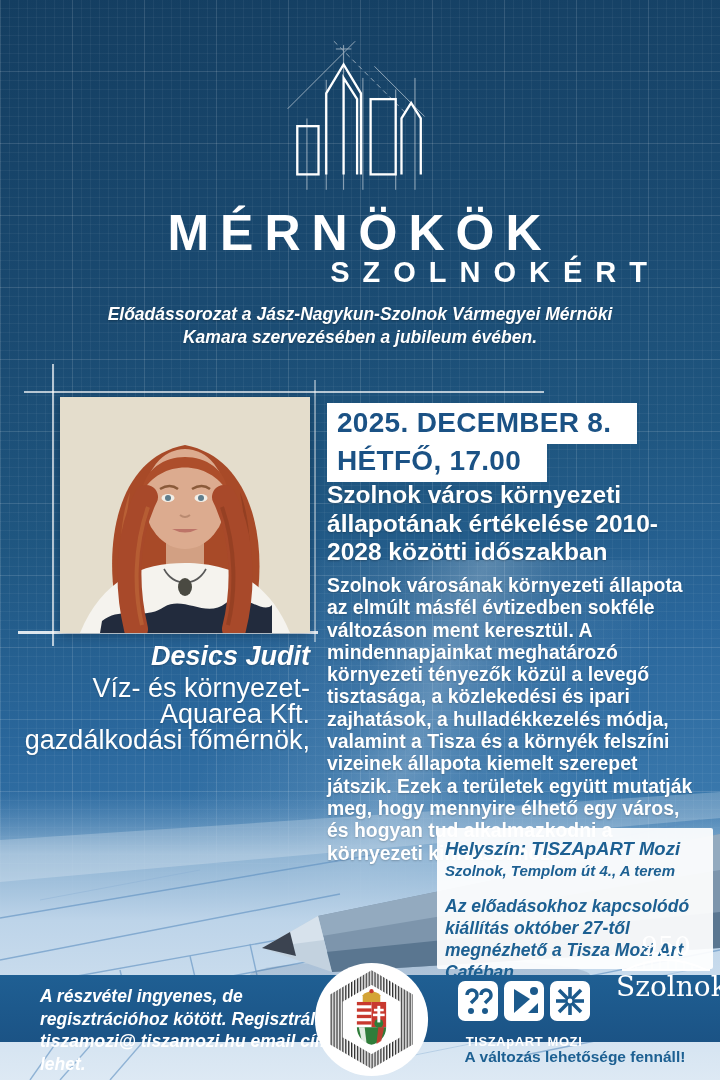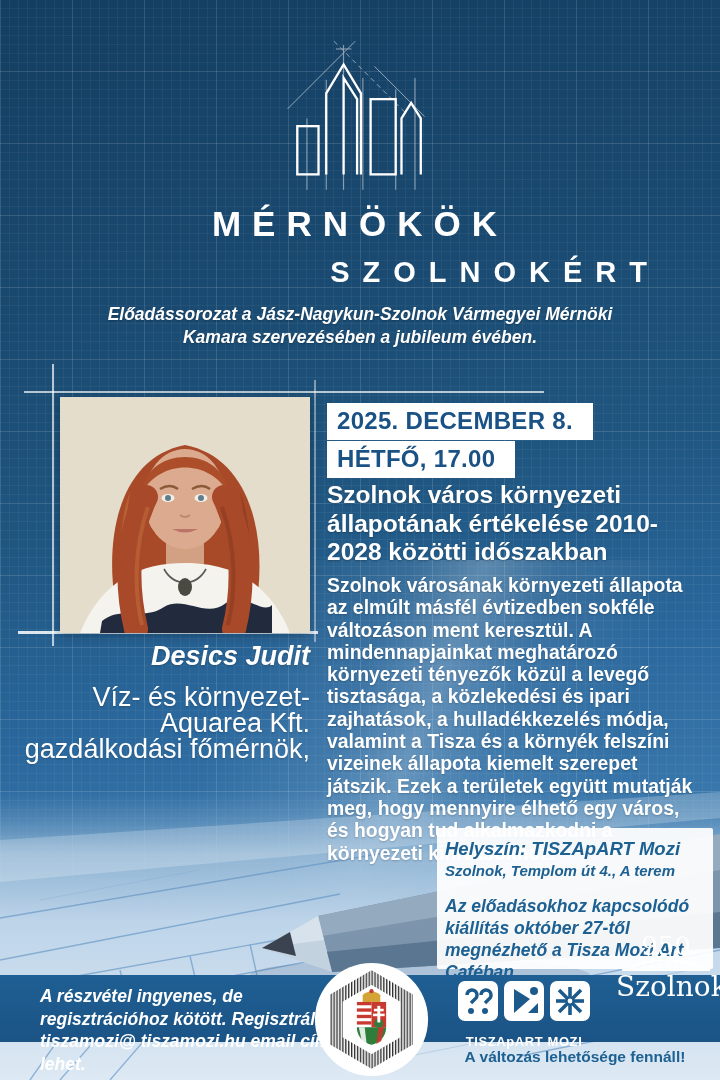--- a/index.html
+++ b/index.html
@@ -16,44 +16,44 @@
       repeating-linear-gradient(0deg, rgba(255,255,255,0.09) 0 1px, transparent 1px 72px),
       repeating-linear-gradient(90deg, rgba(255,255,255,0.09) 0 1px, transparent 1px 72px);
   }
   .light-streak{
     position:absolute;left:-80px;top:560px;width:900px;height:420px;pointer-events:none;
     background:linear-gradient(112deg, transparent 34%, rgba(220,235,248,0.10) 46%, rgba(235,244,252,0.28) 53%, rgba(220,235,248,0.10) 60%, transparent 72%);
   }
   
   .logo-building{position:absolute;left:278px;top:34px;width:164px;height:165px;}
   .title{position:absolute;left:0;top:204px;width:720px;text-align:center;
-    font-size:35px;font-weight:800;letter-spacing:11px;}
+    font-size:50px;font-weight:800;letter-spacing:11px;}
   .subtitle{position:absolute;left:0;top:256px;width:620px;text-align:right;
     font-size:29px;font-weight:700;letter-spacing:13px;padding-left:40px;}
   .tagline{position:absolute;left:90px;top:303px;width:540px;text-align:center;
     font-size:17.5px;font-style:italic;font-weight:700;line-height:23px;text-shadow:0 1px 2px rgba(0,0,0,.25);}
   
   .photo{position:absolute;left:60px;top:397px;width:250px;height:236px;box-shadow:0 2px 10px rgba(0,20,40,.35);}
   .guide{position:absolute;background:rgba(255,255,255,.85);}
   .guide.h1{left:24px;top:391px;width:520px;height:2px;opacity:.8;}
   .guide.v1{left:52px;top:364px;width:2px;height:282px;opacity:.8;}
   .guide.h2{left:18px;top:631px;width:300px;height:3px;}
   .guide.v2{left:314px;top:380px;width:2px;height:262px;opacity:.5;}
   
   .badge{position:absolute;background:#fff;color:#1b5285;font-weight:800;
-    padding:4px 20px 5px 10px;font-size:24px;letter-spacing:.3px;}
+    padding:4px 26px 5px 10px;font-size:28px;letter-spacing:.3px;}
   .badge.date{left:327px;top:403px;}
   .badge.time{left:327px;top:441px;}
   .talk-title{position:absolute;left:327px;top:481px;width:378px;
     font-size:24.5px;font-weight:800;line-height:28.5px;text-shadow:0 1px 2px rgba(0,0,0,.25);}
   .description{position:absolute;left:327px;top:574px;width:377px;
     font-size:19.4px;font-weight:600;line-height:22.3px;text-shadow:0 1px 2px rgba(0,0,0,.2);}
   
   .speaker{position:absolute;left:10px;top:641px;width:300px;text-align:right;}
-  .speaker-name{font-size:27px;font-weight:800;font-style:italic;margin-bottom:12px;text-shadow:0 1px 2px rgba(0,0,0,.25);}
+  .speaker-name{font-size:27px;font-weight:800;font-style:italic;margin-bottom:3px;text-shadow:0 1px 2px rgba(0,0,0,.25);}
   .speaker-role{font-size:27px;line-height:26px;text-shadow:0 1px 2px rgba(0,0,0,.2);}
   
   .venue-box{position:absolute;left:437px;top:828px;width:276px;height:141px;
     background:rgba(255,255,255,.93);color:#1d6092;
     padding:10px 8px;box-sizing:border-box;border-radius:2px;}
   .venue-label{font-size:18.5px;font-weight:700;font-style:italic;}
   .venue-address{font-size:15px;font-weight:600;font-style:italic;margin-top:2px;}
   .venue-note{font-size:17.5px;font-weight:700;font-style:italic;line-height:22px;margin-top:16px;}
   
   .blueprint{position:absolute;left:0;top:790px;width:720px;height:290px;}

